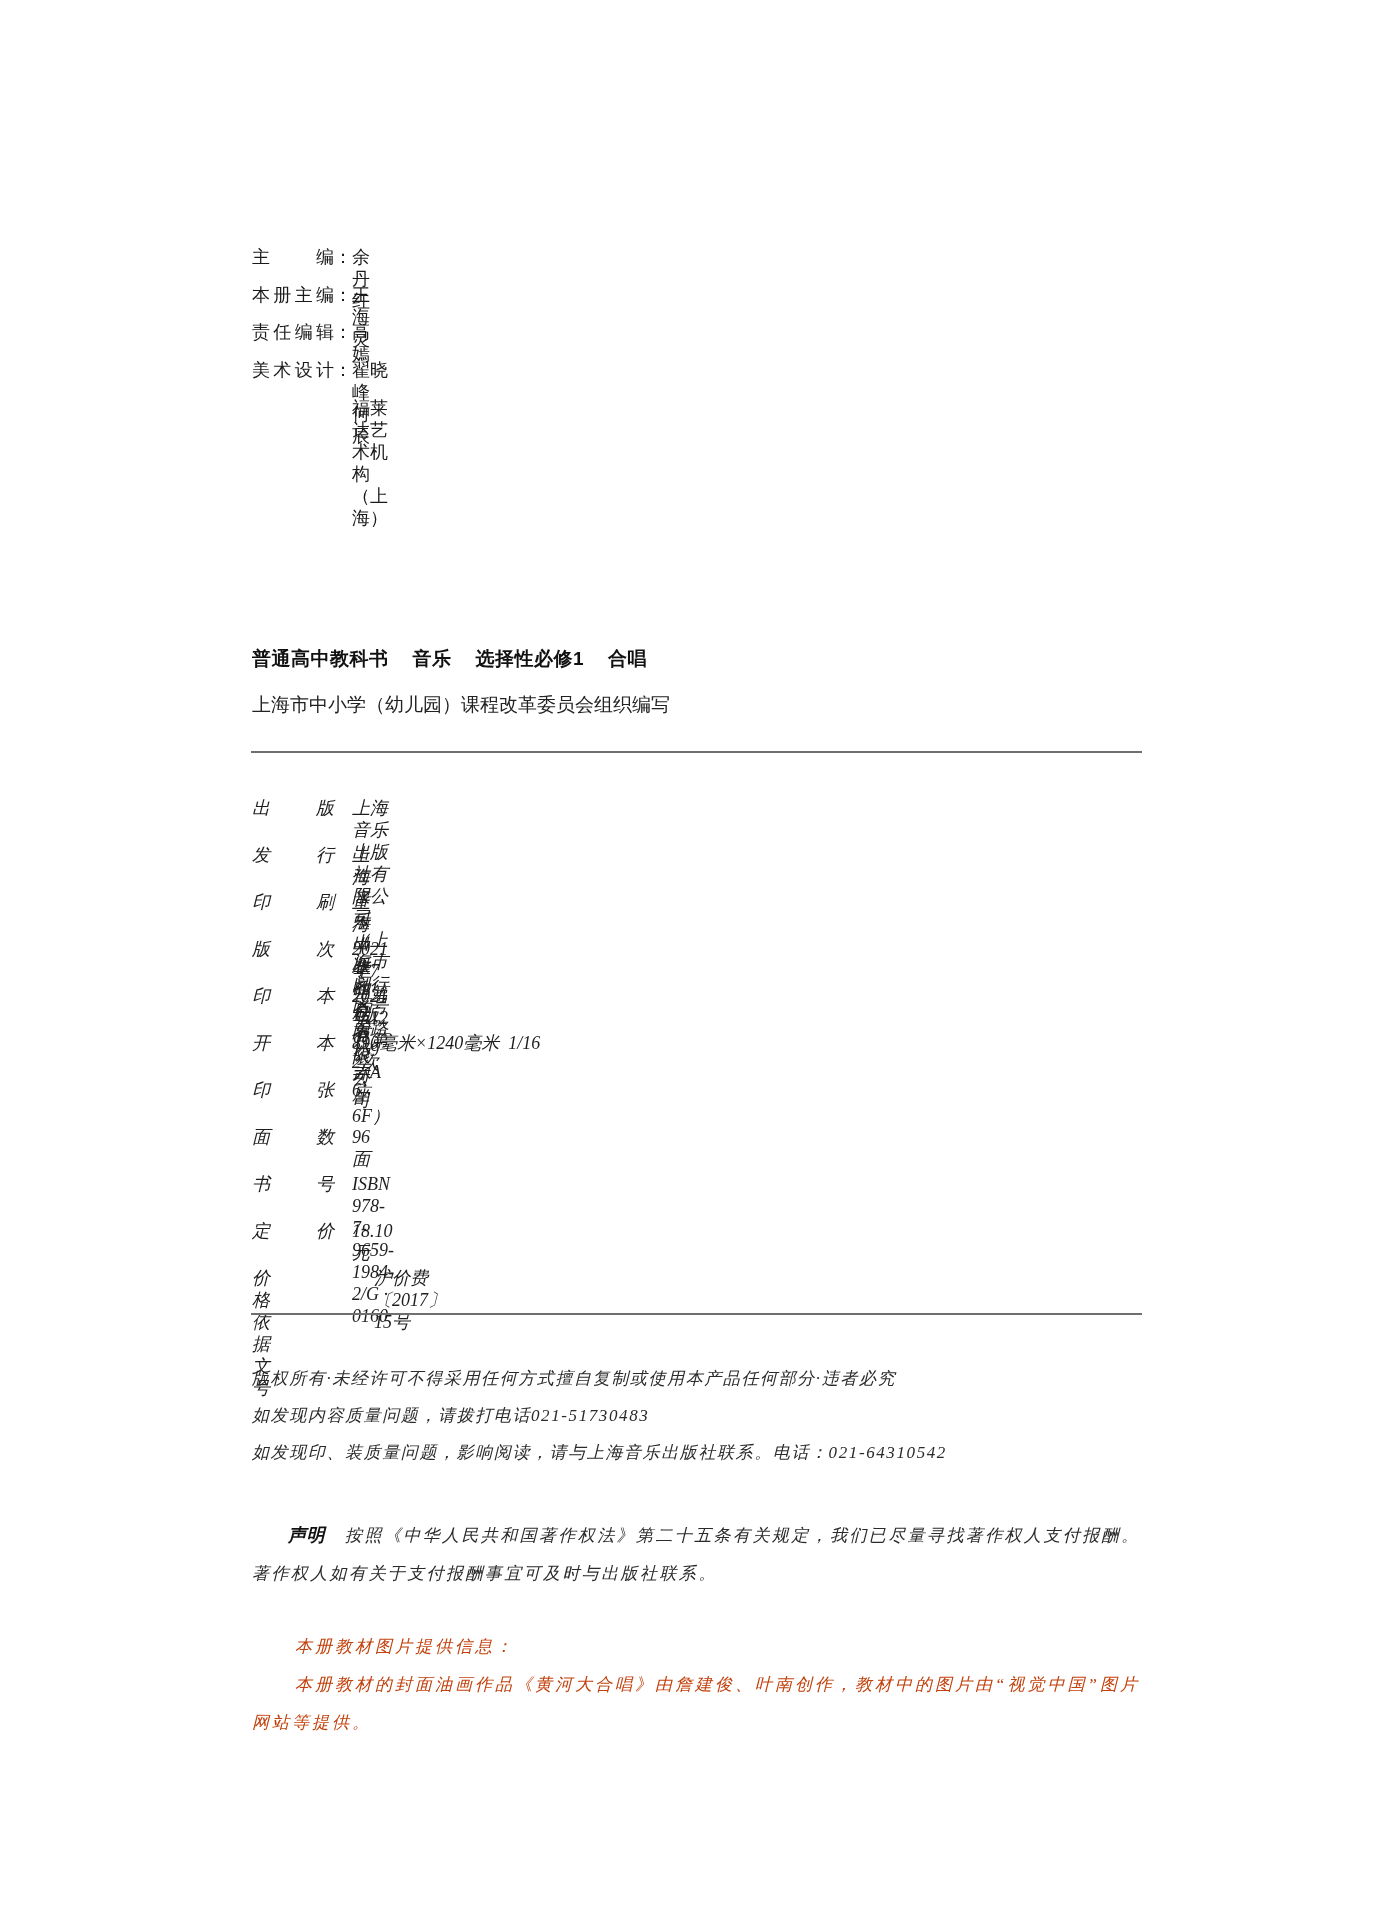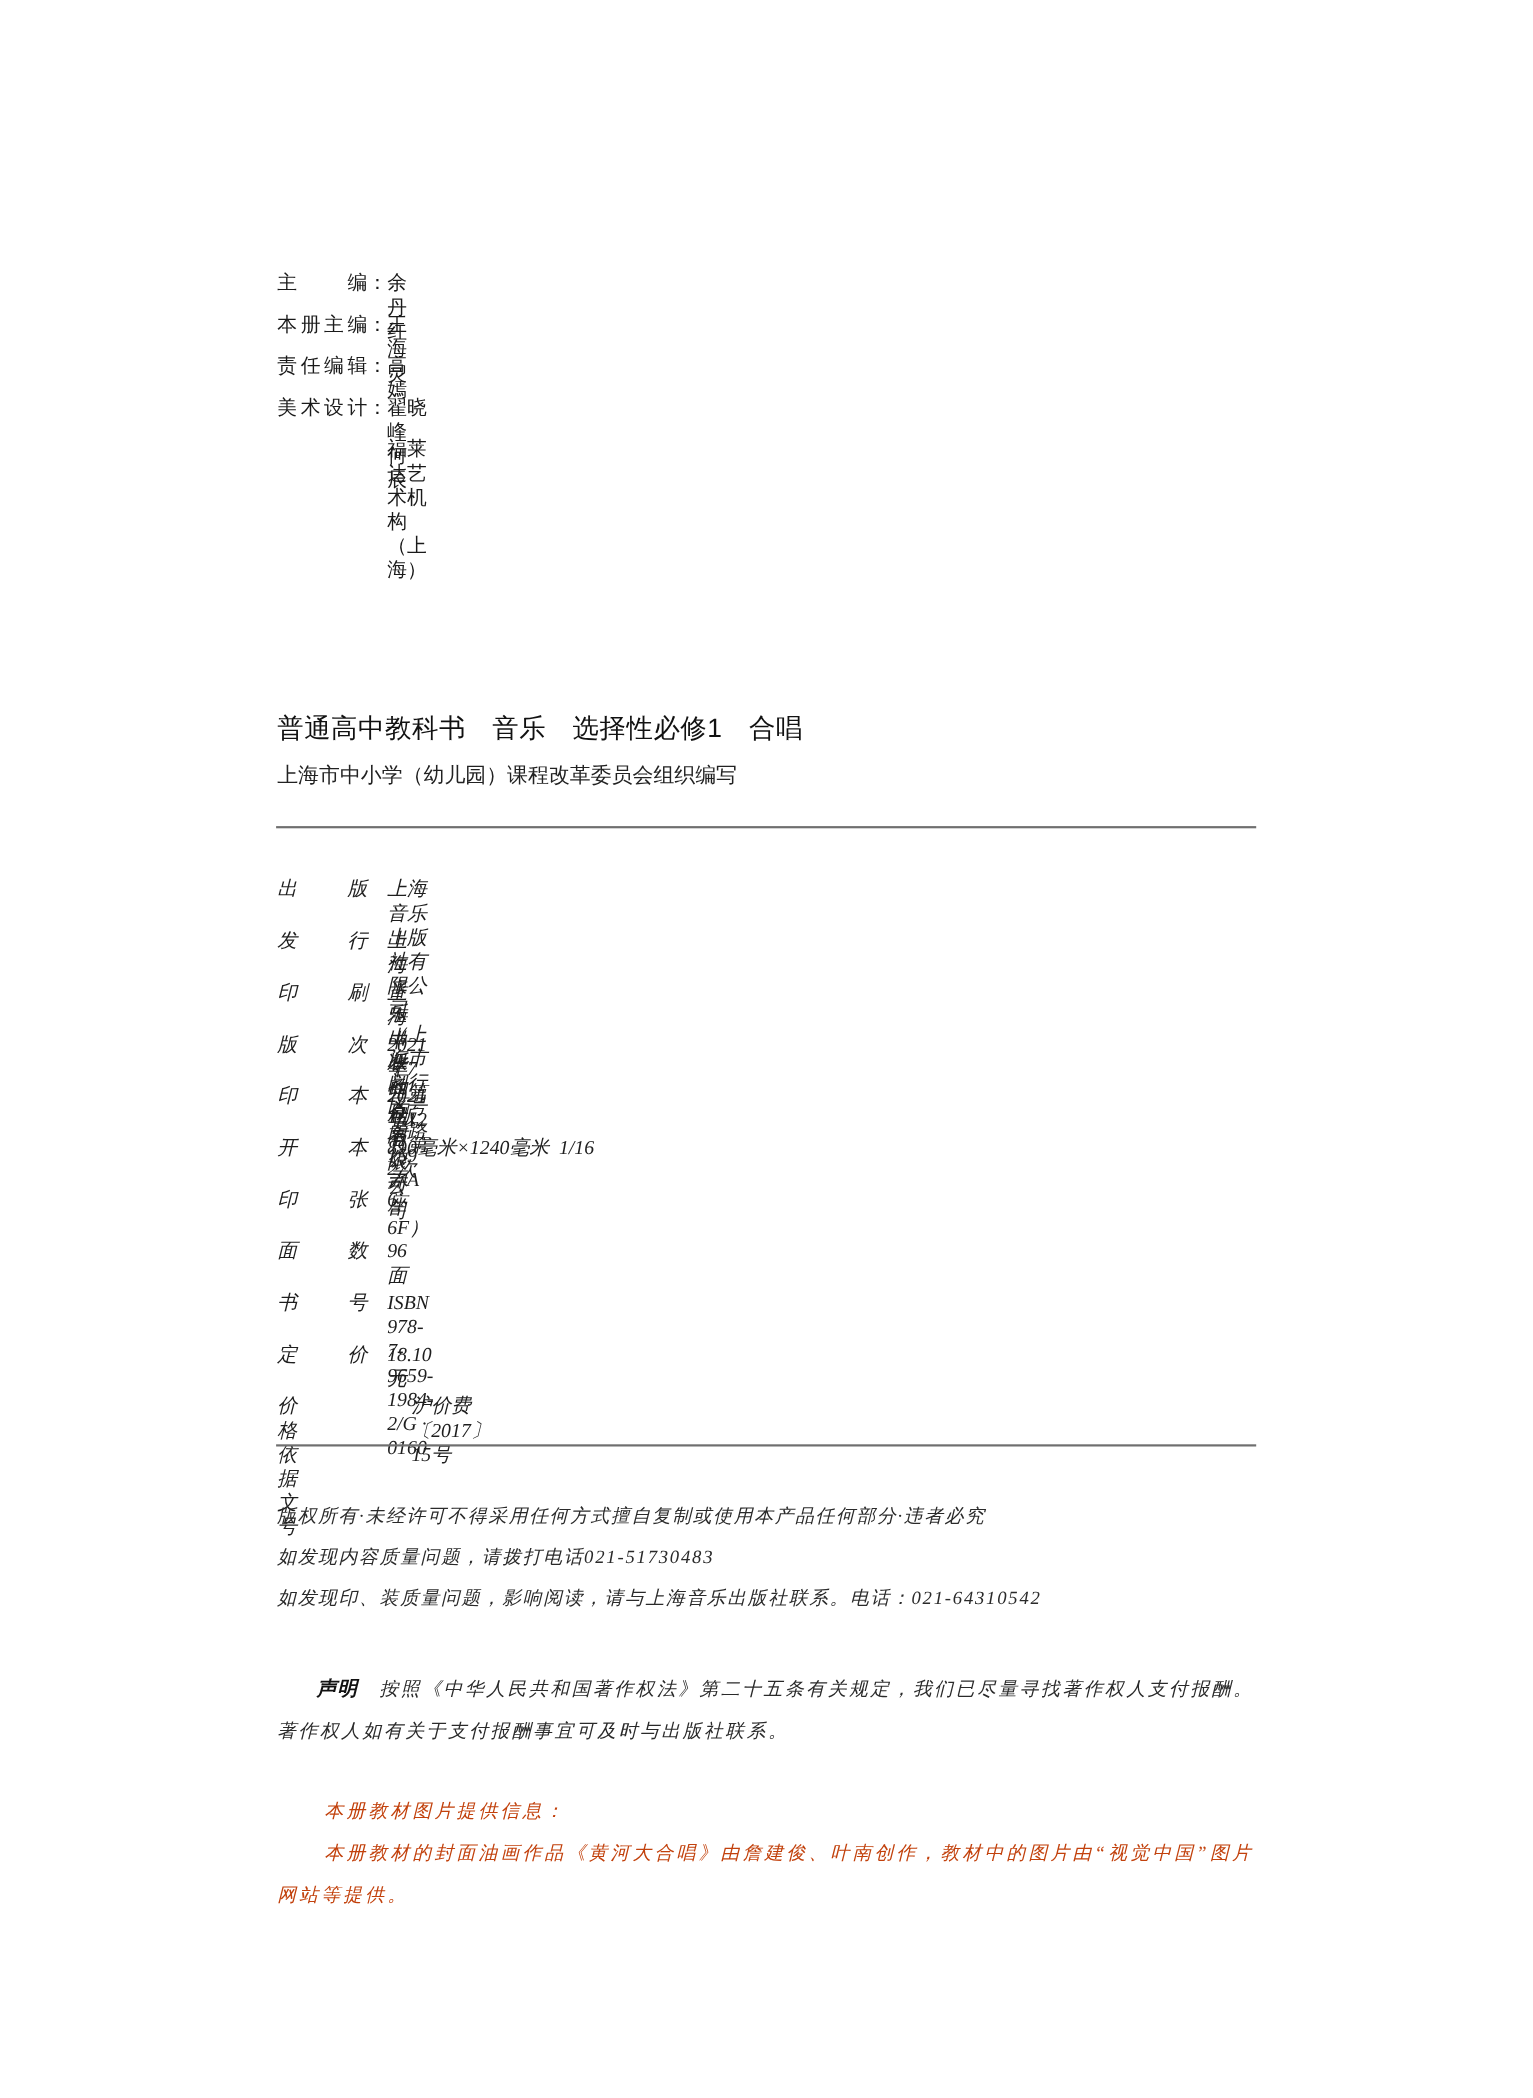--- a/index.html
+++ b/index.html
@@ -19,21 +19,21 @@
   .sans { font-family: "Liberation Sans", "DejaVu Sans", sans-serif; }
   .serif { font-family: "Liberation Serif", "DejaVu Serif", serif; font-style: italic; }
 
   
   .credit-row { position: absolute; left: 252px; font-size: 18px; line-height: 22px; height: 22px; }
   .credit-label { position: absolute; left: 0; width: 100px; display: flex; justify-content: space-between; }
   .credit-value { position: absolute; left: 100px; }
   .credit-row.cont .credit-value { left: 100px; }
 
   
-  .book-title { left: 252px; top: 646px; font-size: 24px; font-weight: normal; letter-spacing: 0.5px; color: #111; }
+  .book-title { left: 252px; top: 646px; font-size: 19px; font-weight: bold; letter-spacing: 0.5px; color: #111; }
   .book-title span { margin-right: 24px; }
   .book-org { left: 252px; top: 692px; font-size: 19px; color: #222; }
 
   .divider { position: absolute; left: 251px; width: 891px; height: 2px; background: #6f6f6f; }
 
   
   .data-row { position: absolute; left: 252px; font-size: 18px; line-height: 22px; height: 22px; color: #1e1e1e; }
   .data-label { position: absolute; left: 0; width: 82px; display: flex; justify-content: space-between; }
   .data-value { position: absolute; left: 100px; }
   .data-row.wide .data-label { width: auto; display: block; text-align: right; }

